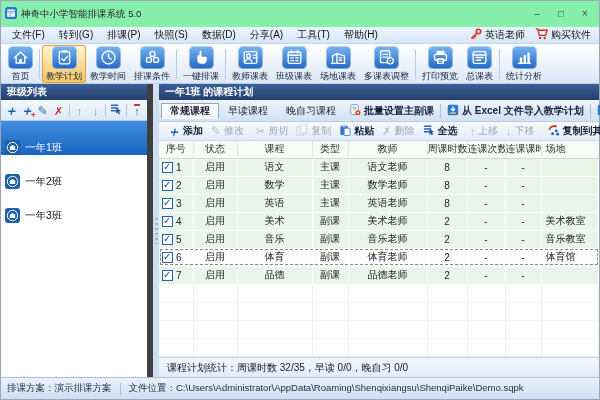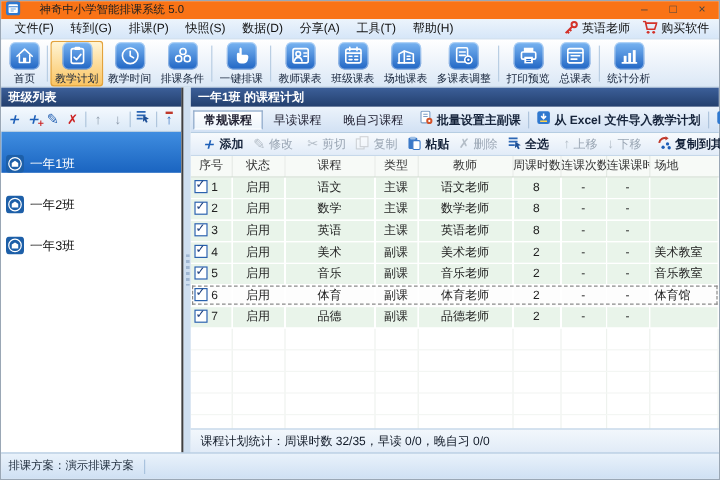--- a/index.html
+++ b/index.html
@@ -1,21 +1,21 @@
 <!DOCTYPE html>
 <html><head>
 <meta charset="utf-8">
 <style>
   * { margin:0; padding:0; box-sizing:border-box; }
   html,body { width:600px; height:400px; overflow:hidden; }
   body { font-family:"Liberation Sans","DejaVu Sans",sans-serif; background:#fff; }
   .window { width:600px; height:400px; display:flex; flex-direction:column; border:1px solid #9aa7b5; }
 
   
-  .titlebar { height:15px; background:#f97316; display:flex; align-items:center; padding:0 2px 0 4px; gap:16px; flex:none; }
+  .titlebar { height:26px; background:#86efac; display:flex; align-items:center; padding:0 2px 0 4px; gap:4px; flex:none; }
   .titlebar .title { font-size:9.5px; color:#222; white-space:nowrap; }
   .win-controls { margin-left:auto; display:flex; }
   .win-btn { width:24px; text-align:center; font-size:10px; color:#444; line-height:14px; cursor:default; }
 
   
   .menubar { height:17px; background:linear-gradient(#ecf4fc,#d6e6f8); border-bottom:1px solid #c2d6ea; display:flex; align-items:center; padding:0 4px; flex:none; }
   .menus { display:flex; }
   .menu-item { font-size:10px; color:#111; padding:0 7px; white-space:nowrap; }
   .menu-right { margin-left:auto; display:flex; align-items:center; gap:10px; padding-right:4px; }
   .menu-link { display:flex; align-items:center; gap:3px; font-size:10px; color:#111; white-space:nowrap; }
@@ -26,21 +26,21 @@
   .ticon { width:25px; height:25px; border-radius:5px; background:linear-gradient(#7ab5f2,#2166c4); box-shadow:inset 0 0 0 1px rgba(255,255,255,.4); display:flex; align-items:center; justify-content:center; }
   .ticon svg { width:19px; height:19px; display:block; }
   .tool-label { font-size:9px; color:#15233a; margin-top:1px; white-space:nowrap; }
   .tool-item.active { background:linear-gradient(#fff6d8,#fbc35f); box-shadow:inset 0 0 0 1px #e3a23c; }
   .tb-divider { width:1px; height:30px; background:#b9cee3; margin:0 2px; flex:none; }
 
   
   .content { flex:1; display:flex; min-height:0; background:#dde8f4; }
 
   
-  .sidebar { width:152px; flex:none; display:flex; flex-direction:column; background:#fff; border-right:2px solid #404040; }
+  .sidebar { width:152px; flex:none; display:flex; flex-direction:column; background:#fff; border-right:6px solid #404040; }
   .panel-header { height:16px; flex:none; background:linear-gradient(#3c5f99,#233f6d); color:#fff; font-size:10px; font-weight:bold; display:flex; align-items:center; padding:0 6px; white-space:nowrap; overflow:hidden; }
   .side-tools { height:21px; flex:none; background:linear-gradient(#f4f9fe,#dbe9f7); border-bottom:1px solid #b6cde2; display:flex; align-items:center; padding:0 2px; }
   .stool { width:17px; height:17px; display:flex; align-items:center; justify-content:center; }
   .sdivider { width:1px; height:13px; background:#b0c6dd; margin:0 2px; }
   .class-list { flex:1; background:#fff; overflow:hidden; }
   .class-item { height:34px; display:flex; align-items:flex-end; gap:5px; padding:0 4px; font-size:10.5px; color:#111; }
   .class-item.selected { background:linear-gradient(#3f8de0,#1a64c0); color:#fff; }
   .class-item svg { flex:none; display:block; }
 
   
@@ -608,15 +608,16 @@
         </table>
       </div>
 
       <div class="stats">课程计划统计：周课时数 32/35，早读 0/0，晚自习 0/0</div>
     </div>
   </div>
 
   <div class="statusbar">
     <span>排课方案：演示排课方案</span>
     <span class="sb-div"></span>
+    <span>文件位置：C:\Users\Administrator\AppData\Roaming\Shenqixiangsu\ShenqiPaike\Demo.sqpk</span>
   </div>
 
 </div>
 
 </body></html>

